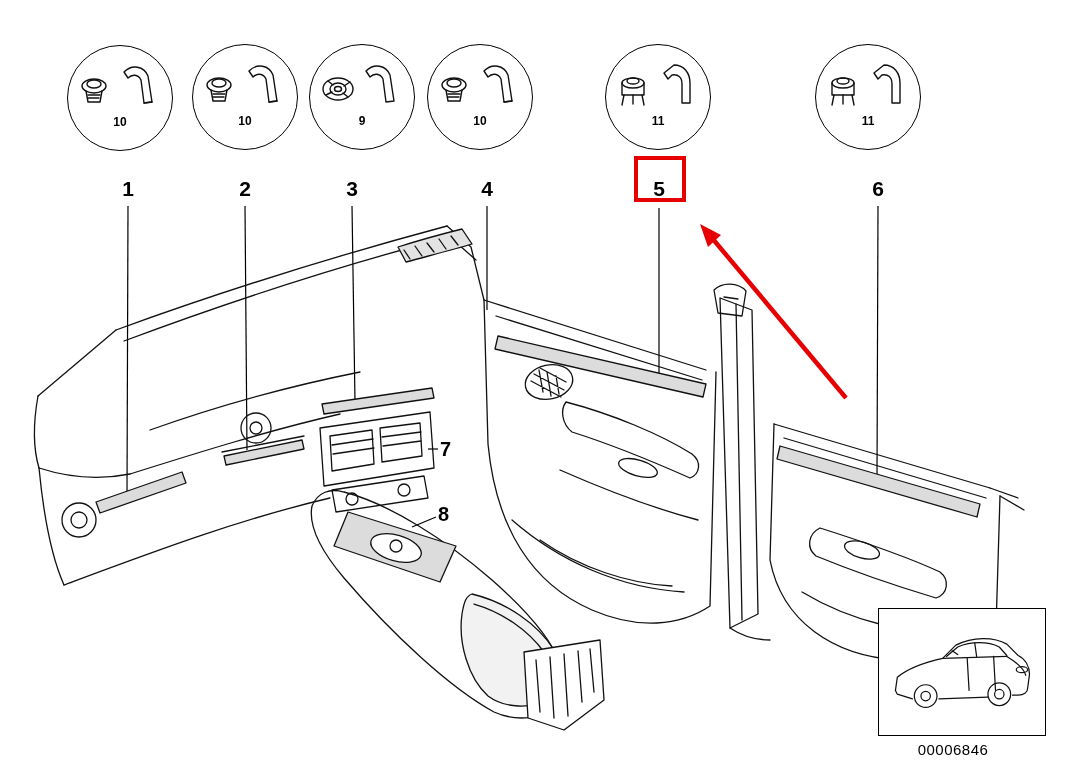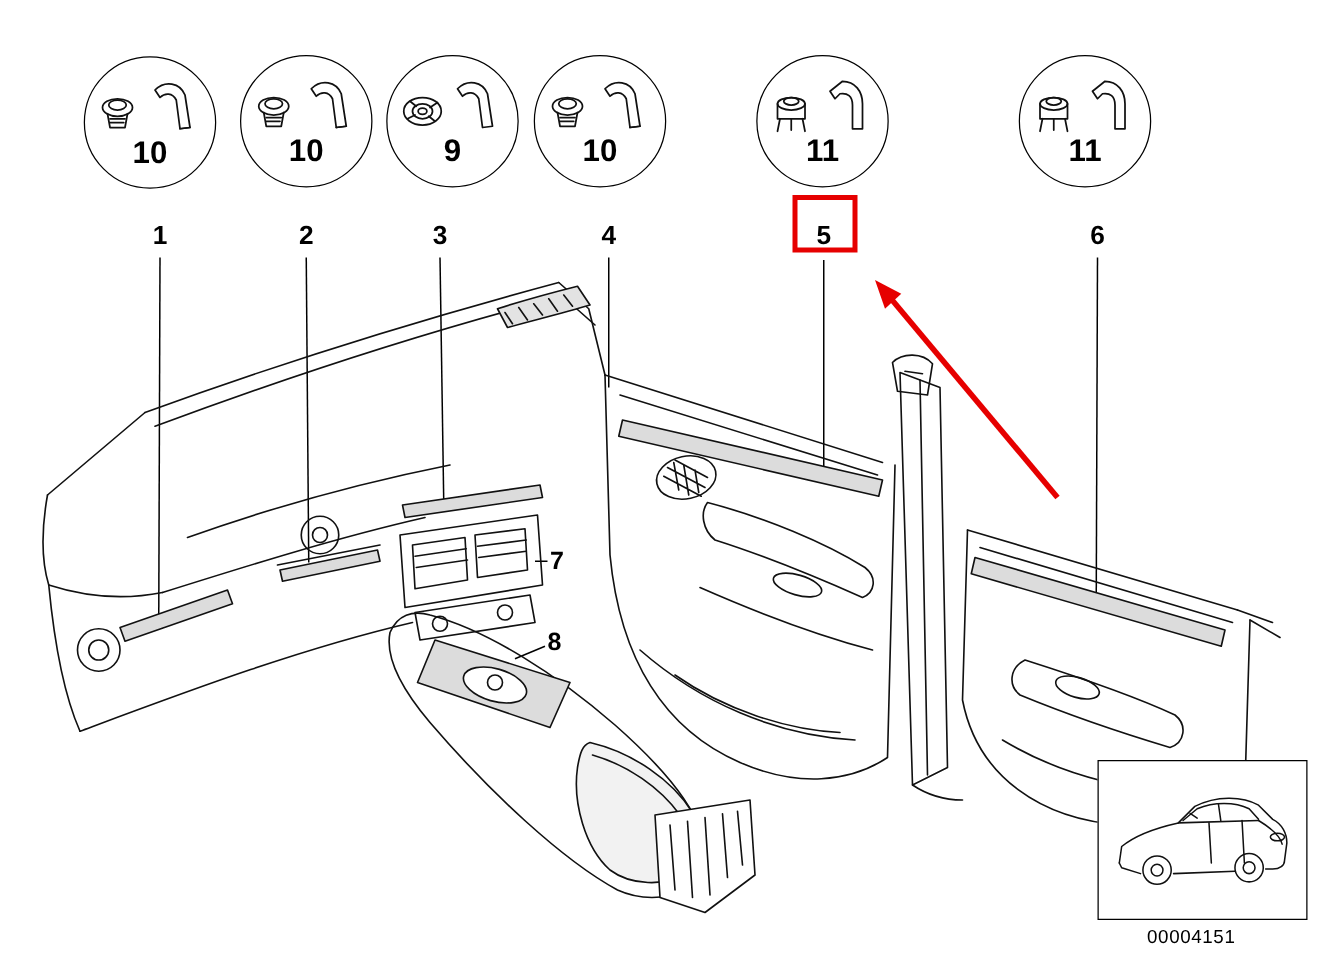--- a/index.html
+++ b/index.html
@@ -7,21 +7,21 @@
   #stage{
     position:relative;width:1075px;height:777px;background:#fff;
     font-family:"Liberation Sans",sans-serif;color:#000;overflow:hidden;
   }
   .main-art{position:absolute;left:0;top:0;}
   .part-circle{
     position:absolute;width:106px;height:106px;border:1.7px solid #000;border-radius:50%;
     background:#fff;display:flex;flex-direction:column;align-items:center;box-sizing:border-box;
   }
   .fastener-icon{margin-top:14px;}
-  .part-num{font-weight:bold;font-size:25px;line-height:20px;margin-top:0;}
+  .part-num{font-weight:bold;font-size:12px;line-height:20px;margin-top:0;}
   .callout{
     position:absolute;width:40px;text-align:center;font-weight:bold;font-size:21px;line-height:26px;
   }
   .inline-label{position:absolute;font-weight:bold;font-size:20px;line-height:22px;}
   #highlight-box{
     position:absolute;left:634px;top:156px;width:52px;height:46px;
     border:4px solid var(--highlight);box-sizing:border-box;background:transparent;
   }
   #car-box{
     position:absolute;left:878px;top:608px;width:168px;height:128px;
@@ -219,15 +219,15 @@
       <path d="M62 48 L130 46"></path>
       <path d="M66 46 L78 36 C92 30 110 30 122 36 L130 45"></path>
       <path d="M96 32 L98 46"></path>
       <path d="M130 46 C140 52 148 58 150 66"></path>
       <ellipse cx="146" cy="60" rx="6" ry="3.2"></ellipse>
       <path d="M88 48 L90 82 M116 46 L118 82"></path>
       <path d="M78 44 L72 40"></path>
     </svg>
   </div>
 
-  <div id="diagram-id">00004151</div>
+  <div id="diagram-id">00006846</div>
 
 </div>
 
 </body></html>

